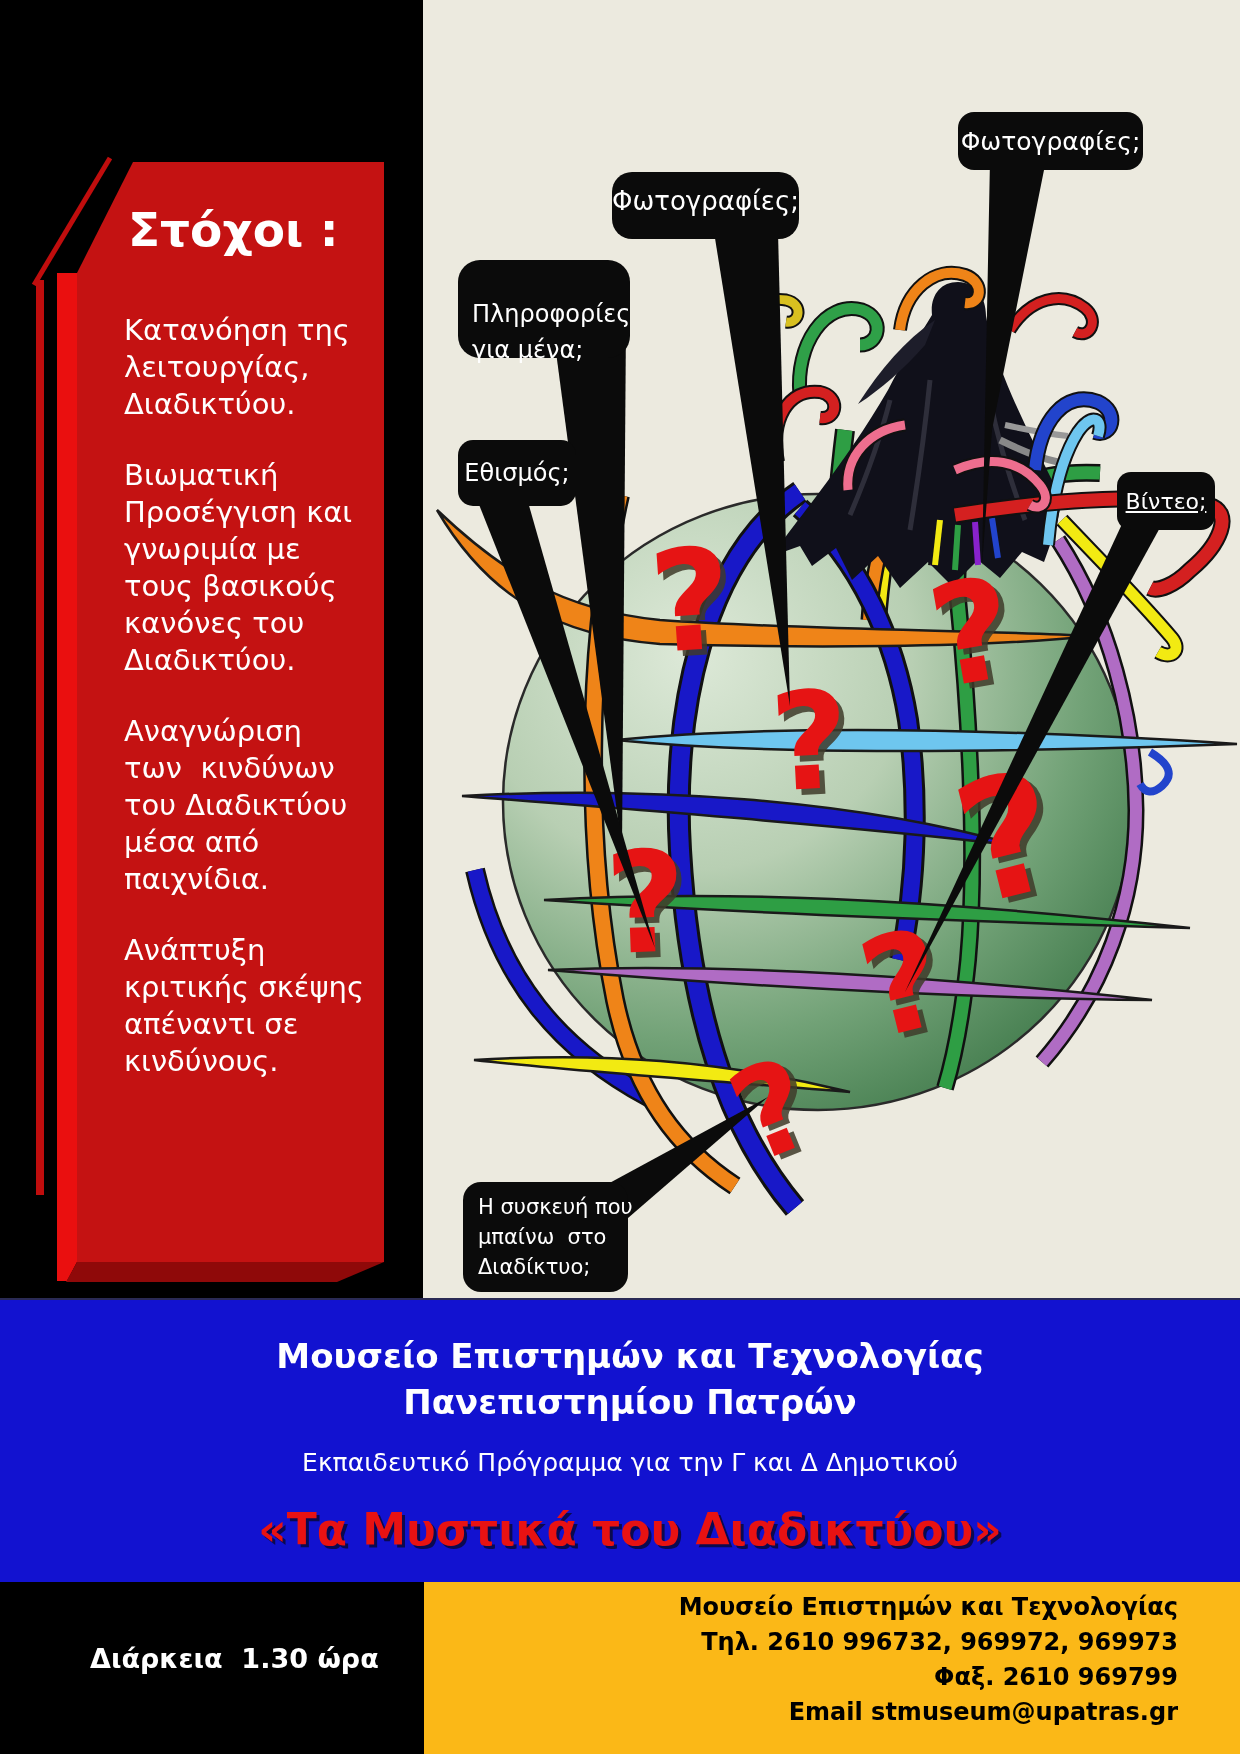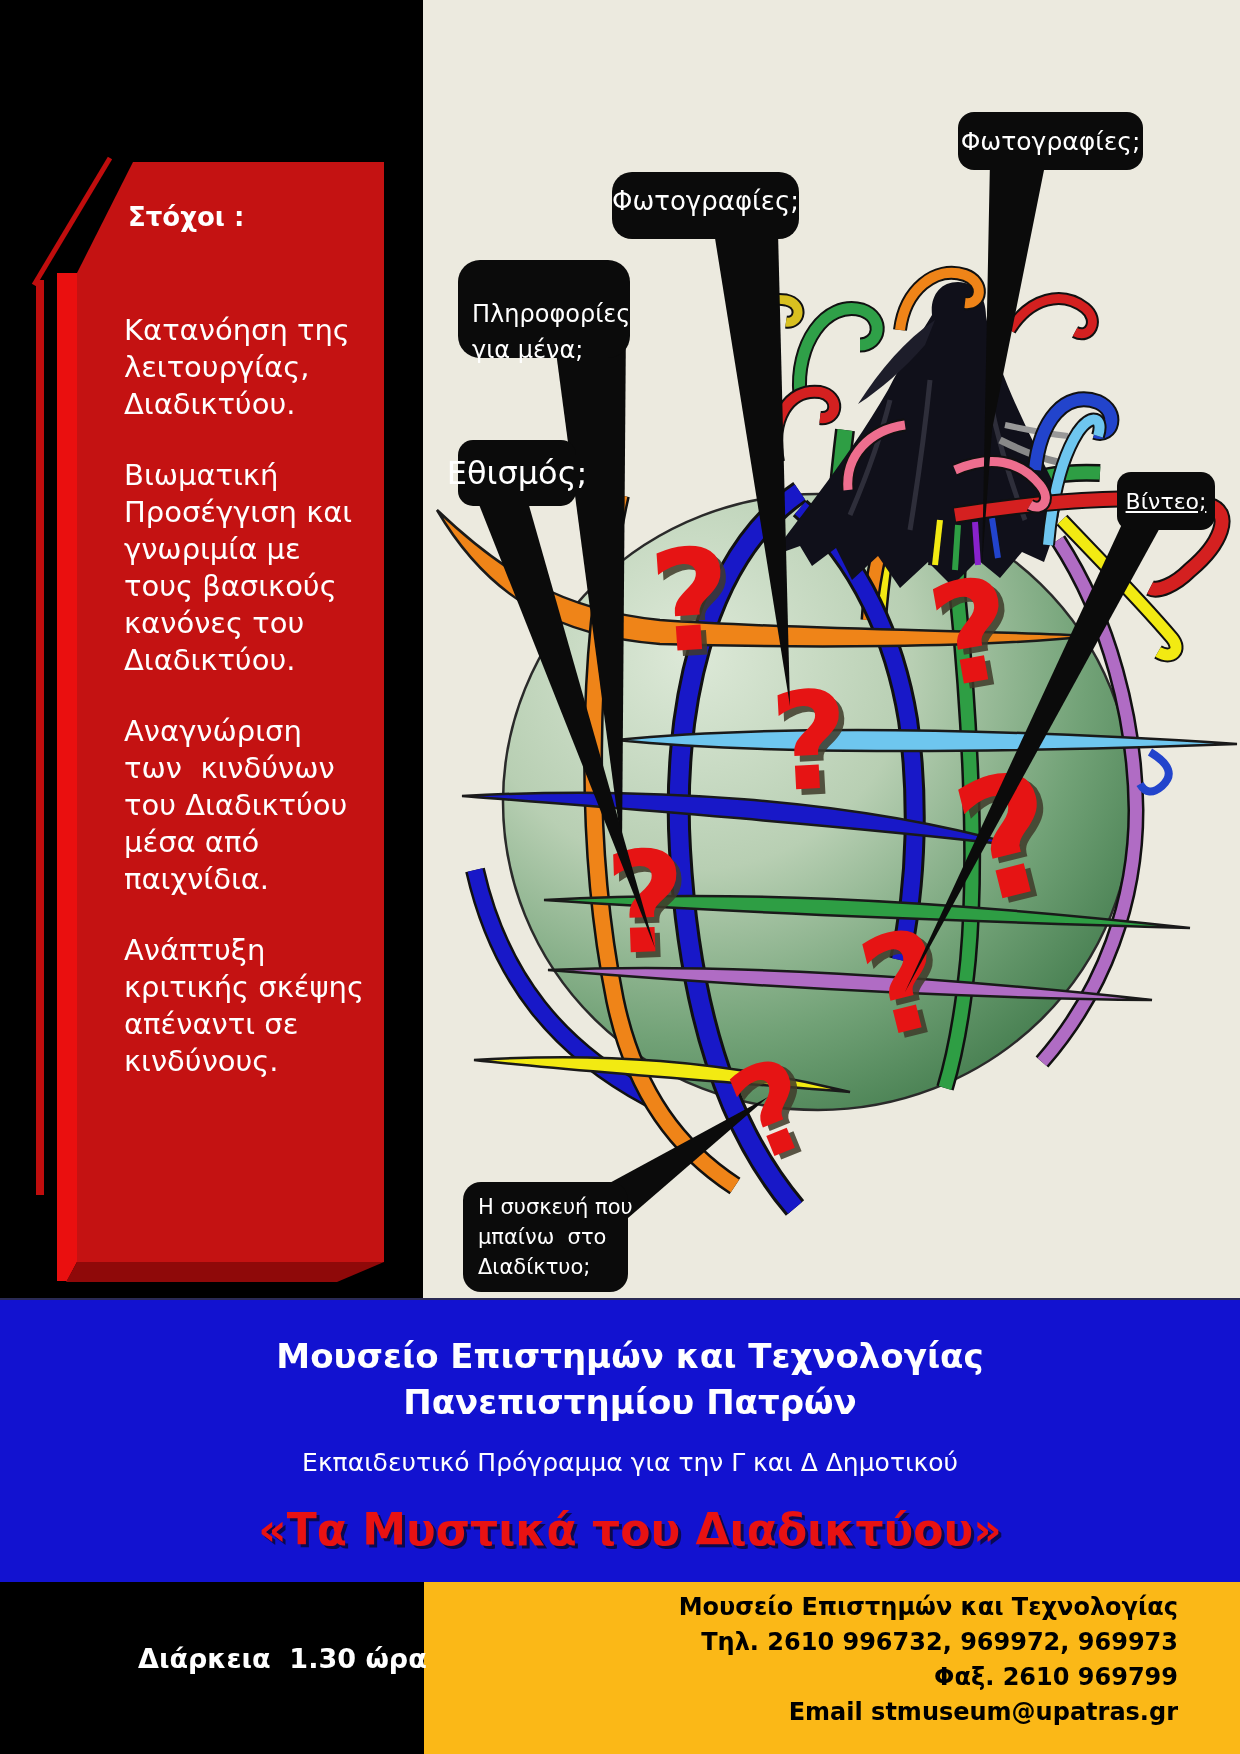--- a/index.html
+++ b/index.html
@@ -5,38 +5,38 @@
   html,body{margin:0;padding:0;}
   .poster{position:relative;width:1240px;height:1754px;overflow:hidden;background:#000;font-family:"DejaVu Sans",sans-serif;}
   .bg{position:absolute;}
   .col-black{left:0;top:0;width:423px;height:1298px;background:#000;}
   .bg-cream{left:423px;top:0;width:817px;height:1298px;background:#ECEADF;}
   .band-blue{left:0;top:1298px;width:1240px;height:284px;background:#1212D0;border-top:2px solid #2a2a55;}
   .bottom-black{left:0;top:1582px;width:424px;height:172px;background:#000;}
   .bottom-yellow{left:424px;top:1582px;width:816px;height:172px;background:#FBB817;}
   svg.art{position:absolute;left:0;top:0;}
   .txt{position:absolute;color:#fff;}
-  .banner-title{left:128px;top:202px;font-size:26px;font-weight:bold;}
+  .banner-title{left:128px;top:202px;font-size:47px;font-weight:bold;}
   .goals{left:124px;top:312px;font-size:29px;}
   .goals p{margin:0 0 34px 0;white-space:pre-wrap;line-height:37px;}
   .co{position:absolute;color:#fff;}
   .co p{margin:0;white-space:pre-wrap;}
   .co-harass{left:958px;top:112px;width:185px;height:58px;display:flex;align-items:center;justify-content:center;font-size:25px;}
   .co-photos{left:612px;top:167px;width:187px;height:67px;display:flex;align-items:center;justify-content:center;font-size:26px;}
   .co-info{left:472px;top:268px;font-size:24px;}
   .co-info p{line-height:36px;margin-top:28px;}
-  .co-addict{left:458px;top:440px;width:118px;height:66px;display:flex;align-items:center;justify-content:center;font-size:32px;}
+  .co-addict{left:458px;top:440px;width:118px;height:66px;display:flex;align-items:center;justify-content:center;font-size:24px;}
   .co-video{left:1117px;top:472px;width:98px;height:58px;display:flex;align-items:center;justify-content:center;font-size:22px;text-decoration:underline;}
   .co-device{left:478px;top:1192px;font-size:21px;}
   .co-device p{line-height:30px;}
   .blue-line1{left:10px;top:1336px;width:1240px;text-align:center;font-size:34px;font-weight:bold;}
   .blue-line2{left:10px;top:1382px;width:1240px;text-align:center;font-size:34px;font-weight:bold;}
   .blue-sub{left:10px;top:1448px;width:1240px;text-align:center;font-size:25px;}
   .blue-red{left:10px;top:1504px;width:1240px;text-align:center;font-size:44px;font-weight:900;color:#e81212;text-shadow:3px 3px 0 #0a0a50;}
-  .duration{left:90px;top:1643px;font-size:27px;font-weight:600;white-space:pre;margin-left:48px;}
+  .duration{left:90px;top:1643px;font-size:27px;font-weight:600;white-space:pre;}
   .footer-lines{position:absolute;right:62px;top:1590px;text-align:right;color:#000;font-size:24px;line-height:35px;font-weight:bold;}
 </style>
 </head>
 <body>
 
 <div class="poster">
   <div class="bg col-black"></div>
   <div class="bg bg-cream"></div>
   <div class="bg band-blue"></div>
   <div class="bg bottom-black"></div>

